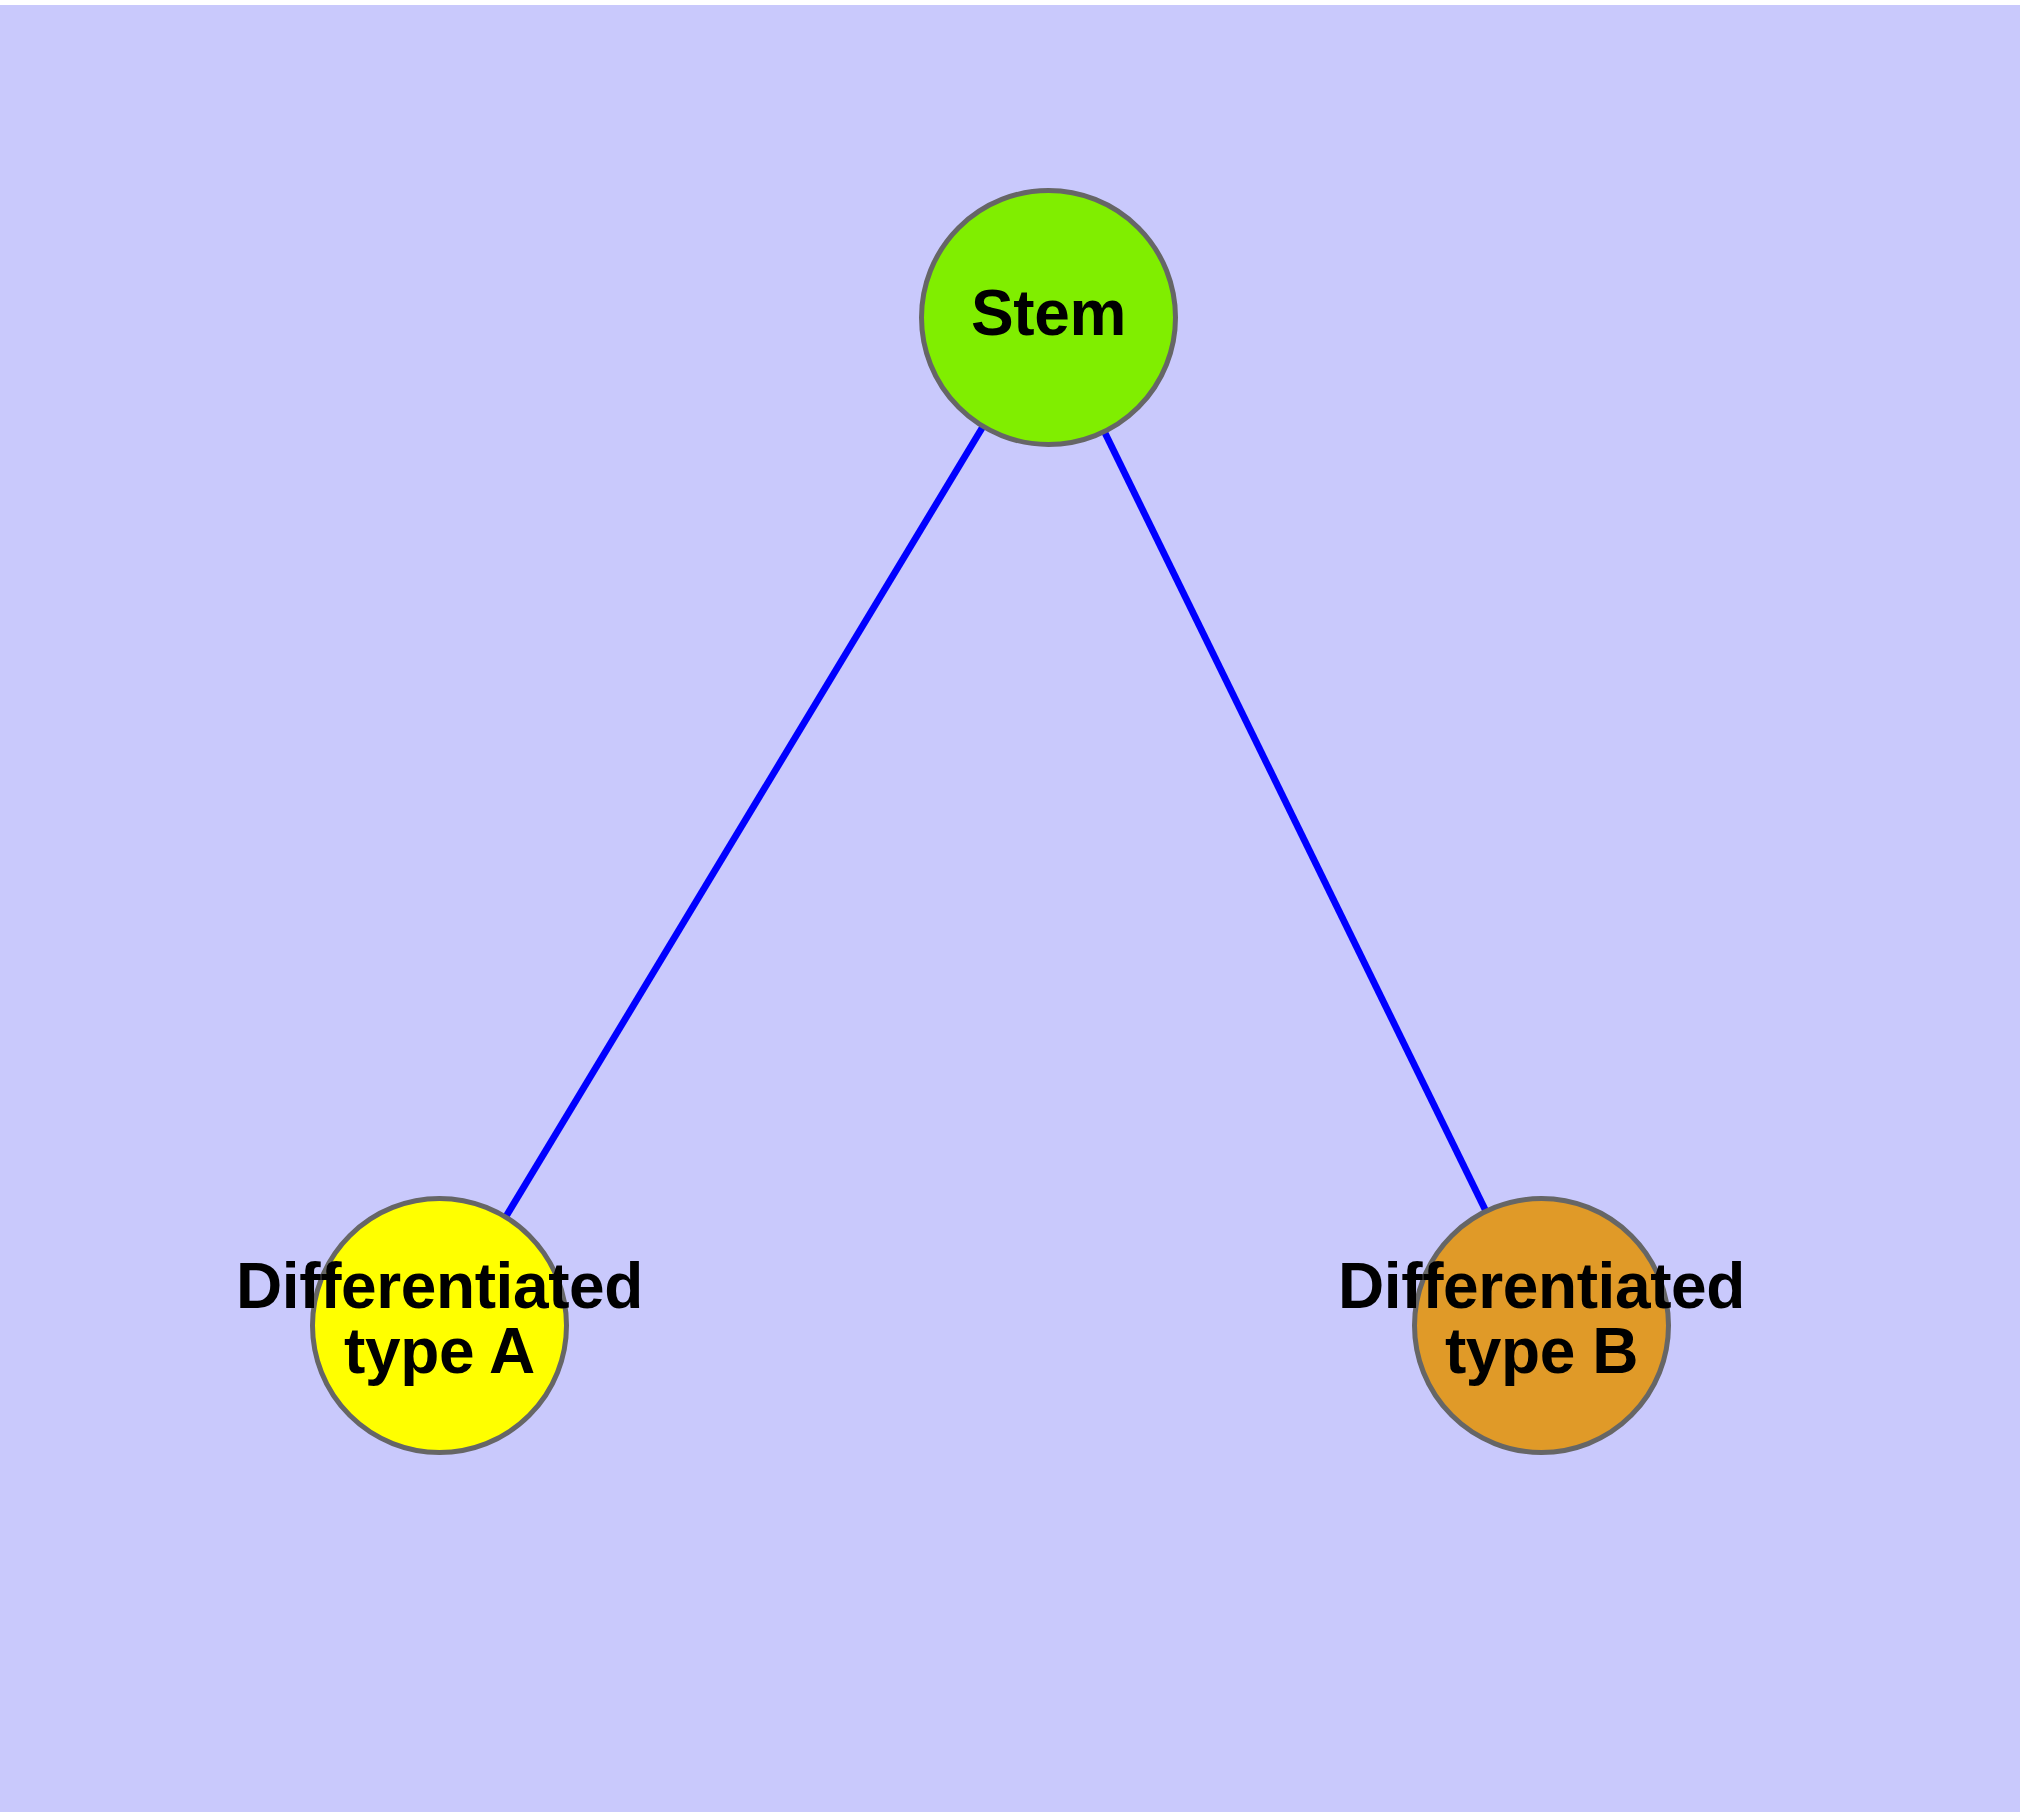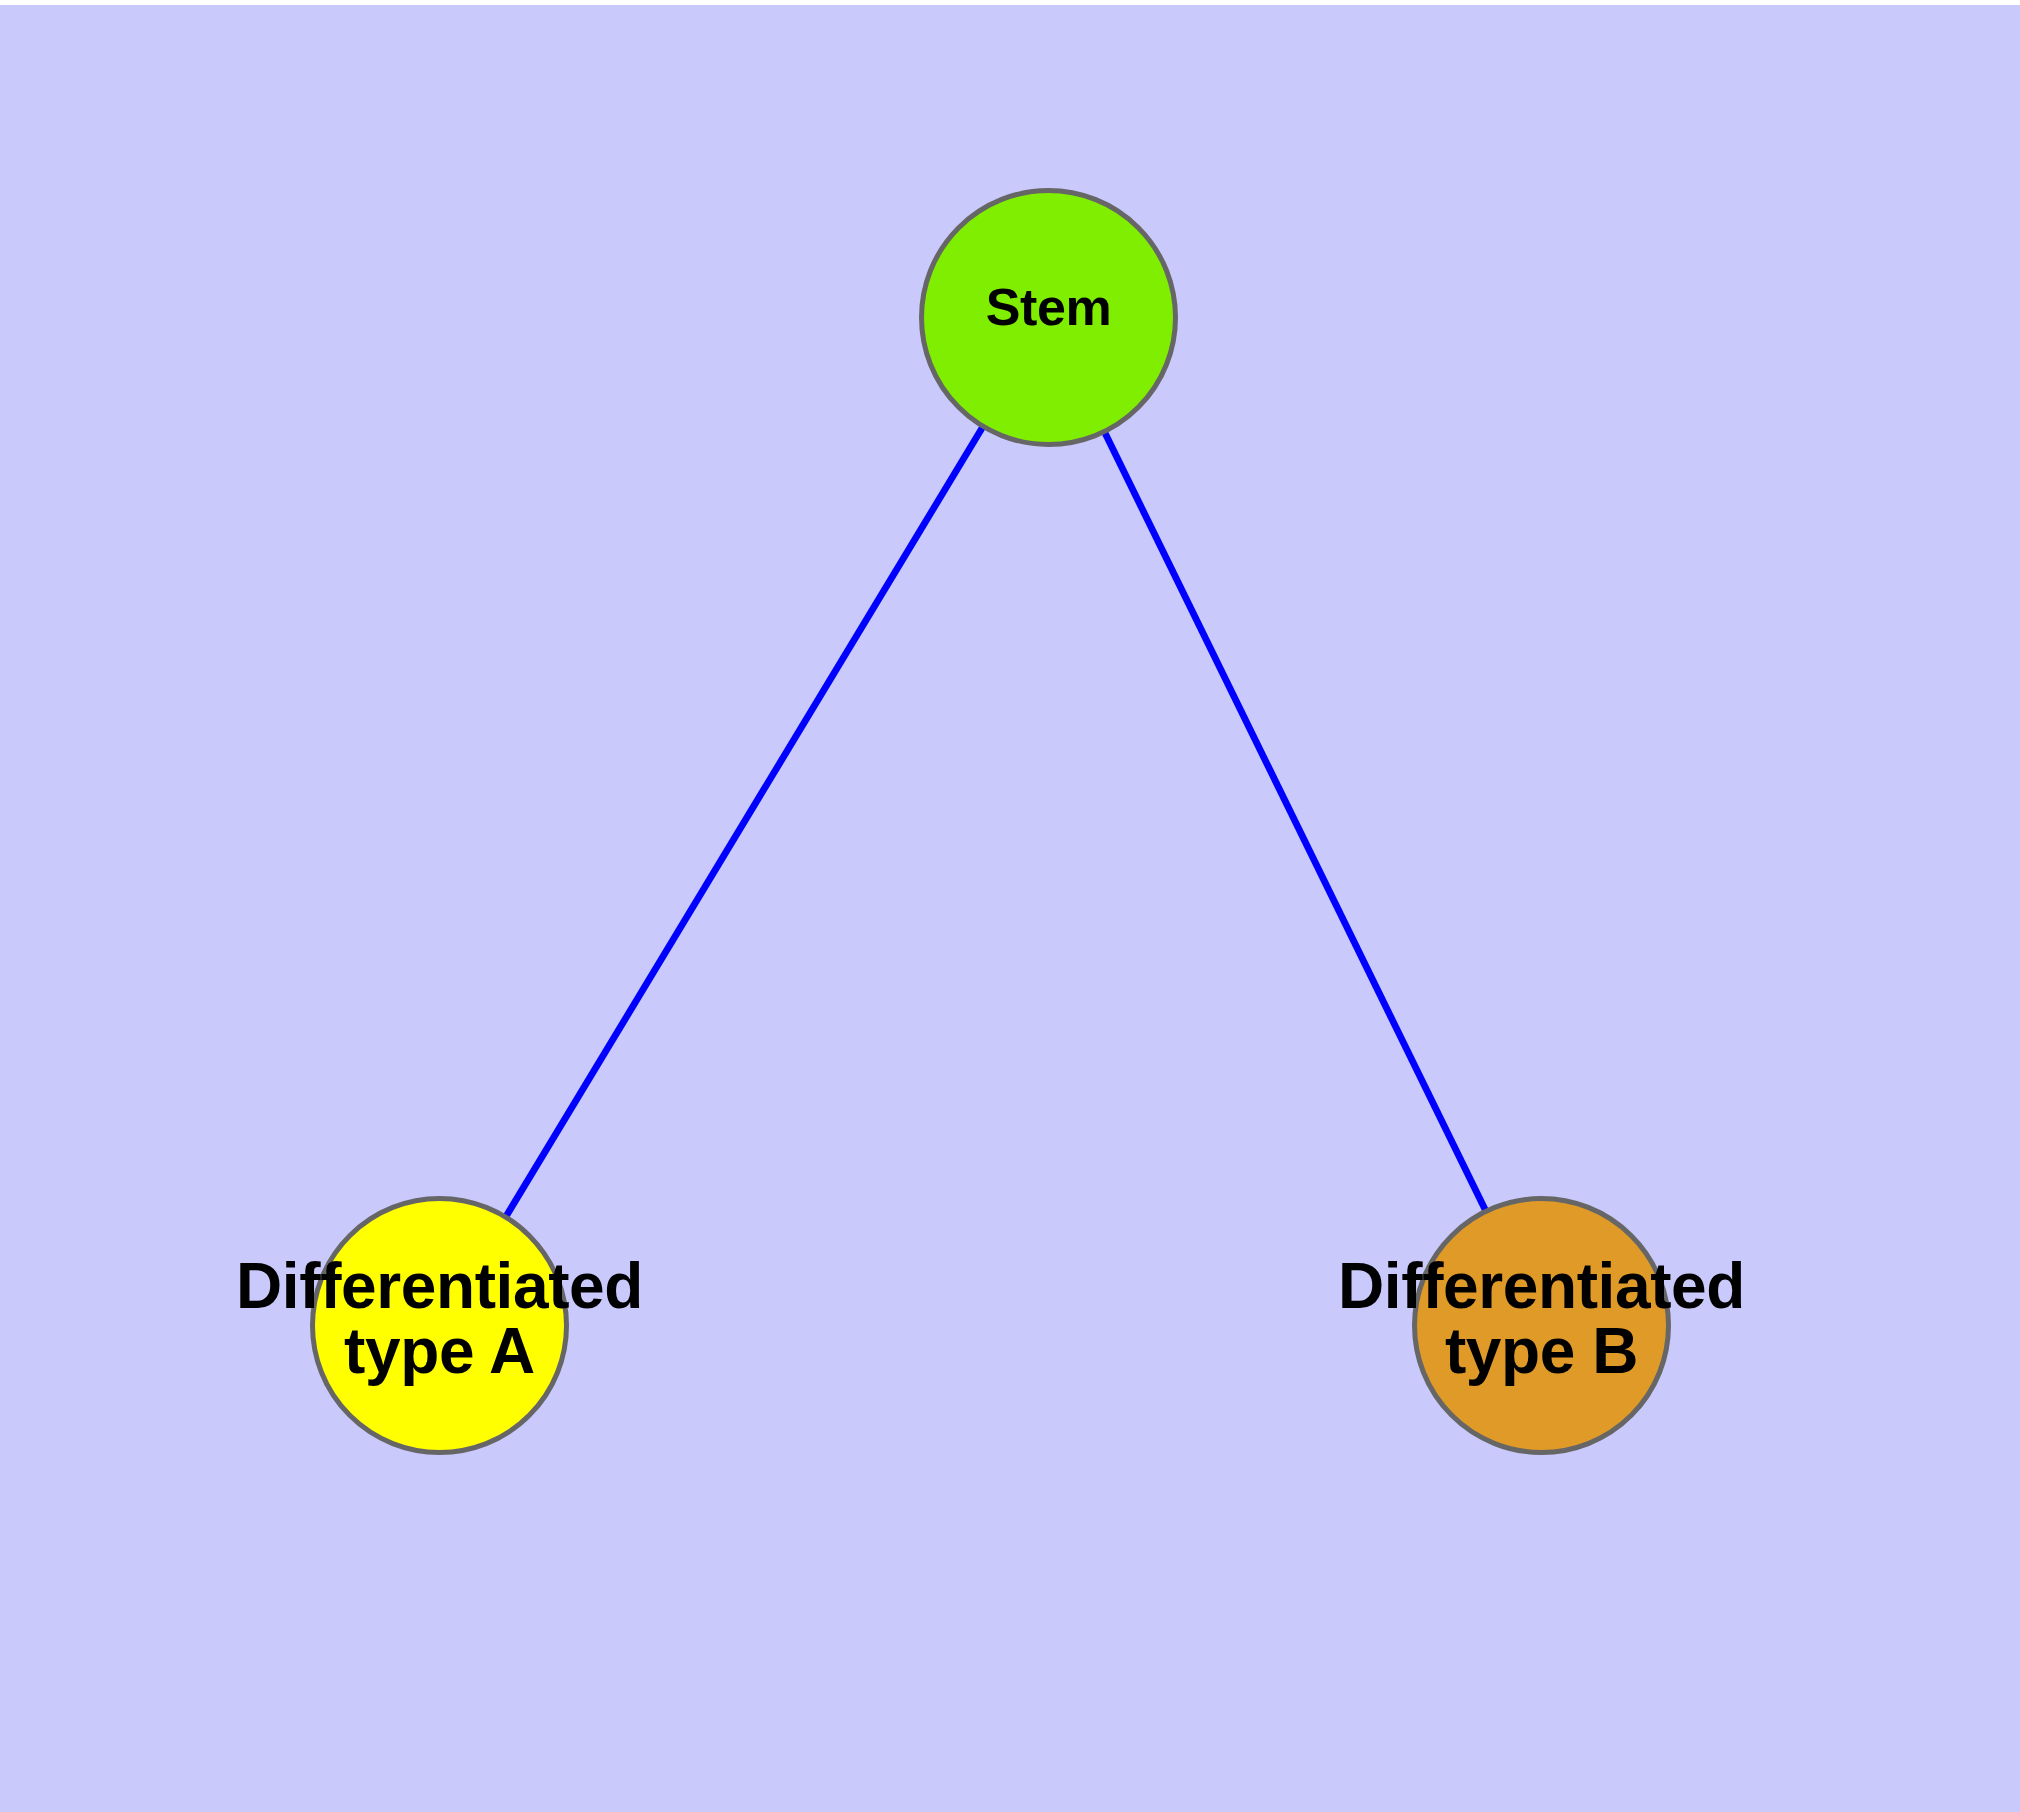--- a/index.html
+++ b/index.html
@@ -65,21 +65,21 @@
 
   <div id="graph-background" style="top: 5.1px; width: 2021px; height: 1807px; background: rgb(201, 201, 252);"></div>
 
   <svg id="edge-layer" viewBox="0 0 2384 2138" width="2021" height="1812" xmlns="http://www.w3.org/2000/svg">
     <line x1="1237" y1="375" x2="519" y2="1564" stroke="#0000ff" stroke-width="8" stroke-linecap="butt"></line>
     <line x1="1237" y1="375" x2="1819" y2="1564" stroke="#0000ff" stroke-width="8" stroke-linecap="butt"></line>
   </svg>
 
   <div class="node-group">
     <div class="node-circle" style="left: 919px; top: 188px; width: 259px; height: 259px; background: rgb(128, 238, 0); border-color: rgb(102, 102, 102); border-width: 5.1px;"></div>
-    <div class="node-label" style="width: 593px; left: 752px; top: 281px; font-size: 52px; color: rgb(0, 0, 0); font-weight: bold;">Stem</div>
+    <div class="node-label" style="width: 593px; left: 752px; top: 281px; font-size: 64px; color: rgb(0, 0, 0); font-weight: bold;">Stem</div>
   </div>
 
   <div class="node-group">
     <div class="node-circle" style="left: 310px; top: 1196px; width: 259px; height: 259px; background: rgb(255, 255, 0); border-color: rgb(102, 102, 102); border-width: 5.1px;"></div>
     <div class="node-label" style="width: 593px; left: 143px; top: 1254px; font-size: 64px; color: rgb(0, 0, 0); font-weight: bold;">Differentiated
 type A</div>
   </div>
 
   <div class="node-group">
     <div class="node-circle" style="left: 1412px; top: 1196px; width: 259px; height: 259px; background: rgb(224, 154, 40); border-color: rgb(102, 102, 102); border-width: 5.1px;"></div>

